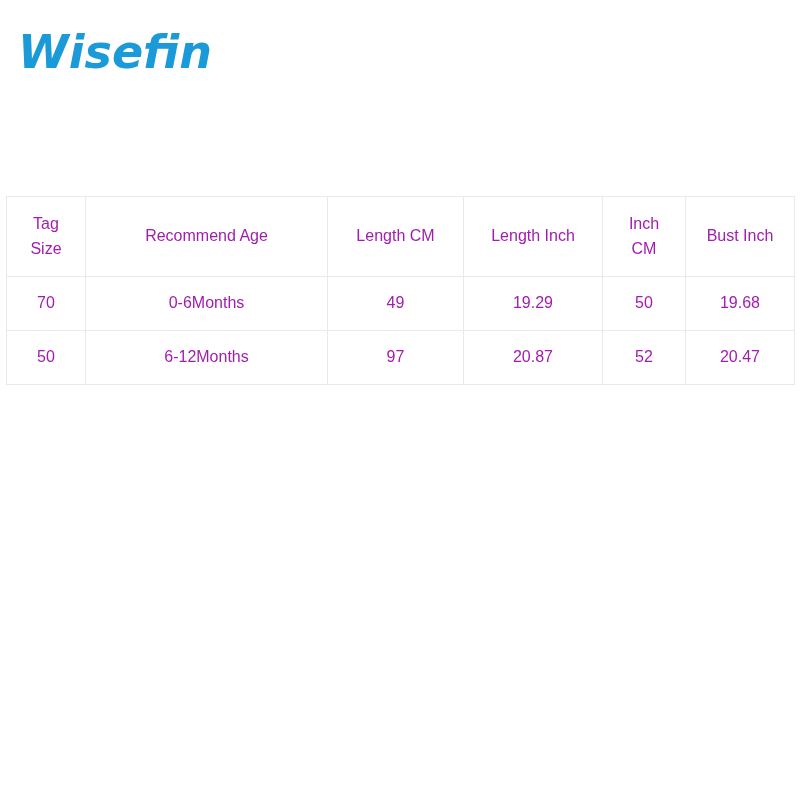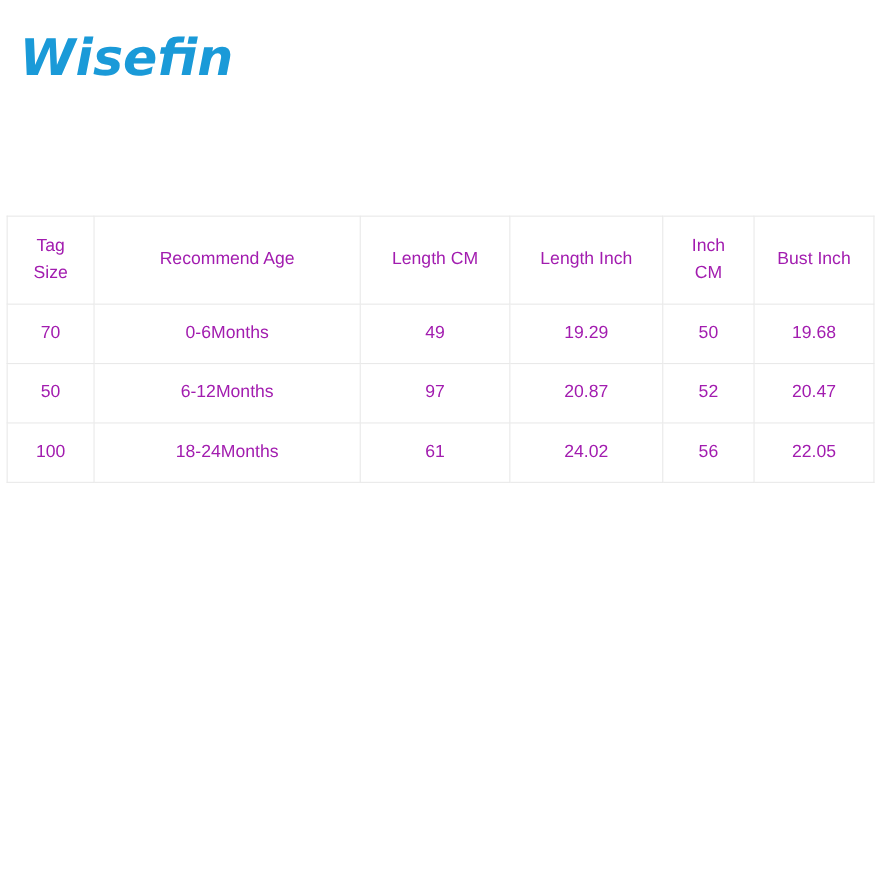--- a/index.html
+++ b/index.html
@@ -127,23 +127,15 @@
         <td>19.68</td>
       </tr>
       <tr>
         <td>50</td>
         <td>6-12Months</td>
         <td>97</td>
         <td>20.87</td>
         <td>52</td>
         <td>20.47</td>
       </tr>
-      <tr>
-        <td>100</td>
-        <td>18-24Months</td>
-        <td>61</td>
-        <td>24.02</td>
-        <td>56</td>
-        <td>22.05</td>
-      </tr>
     </tbody>
   </table>
 </div>
 
 </body></html>

